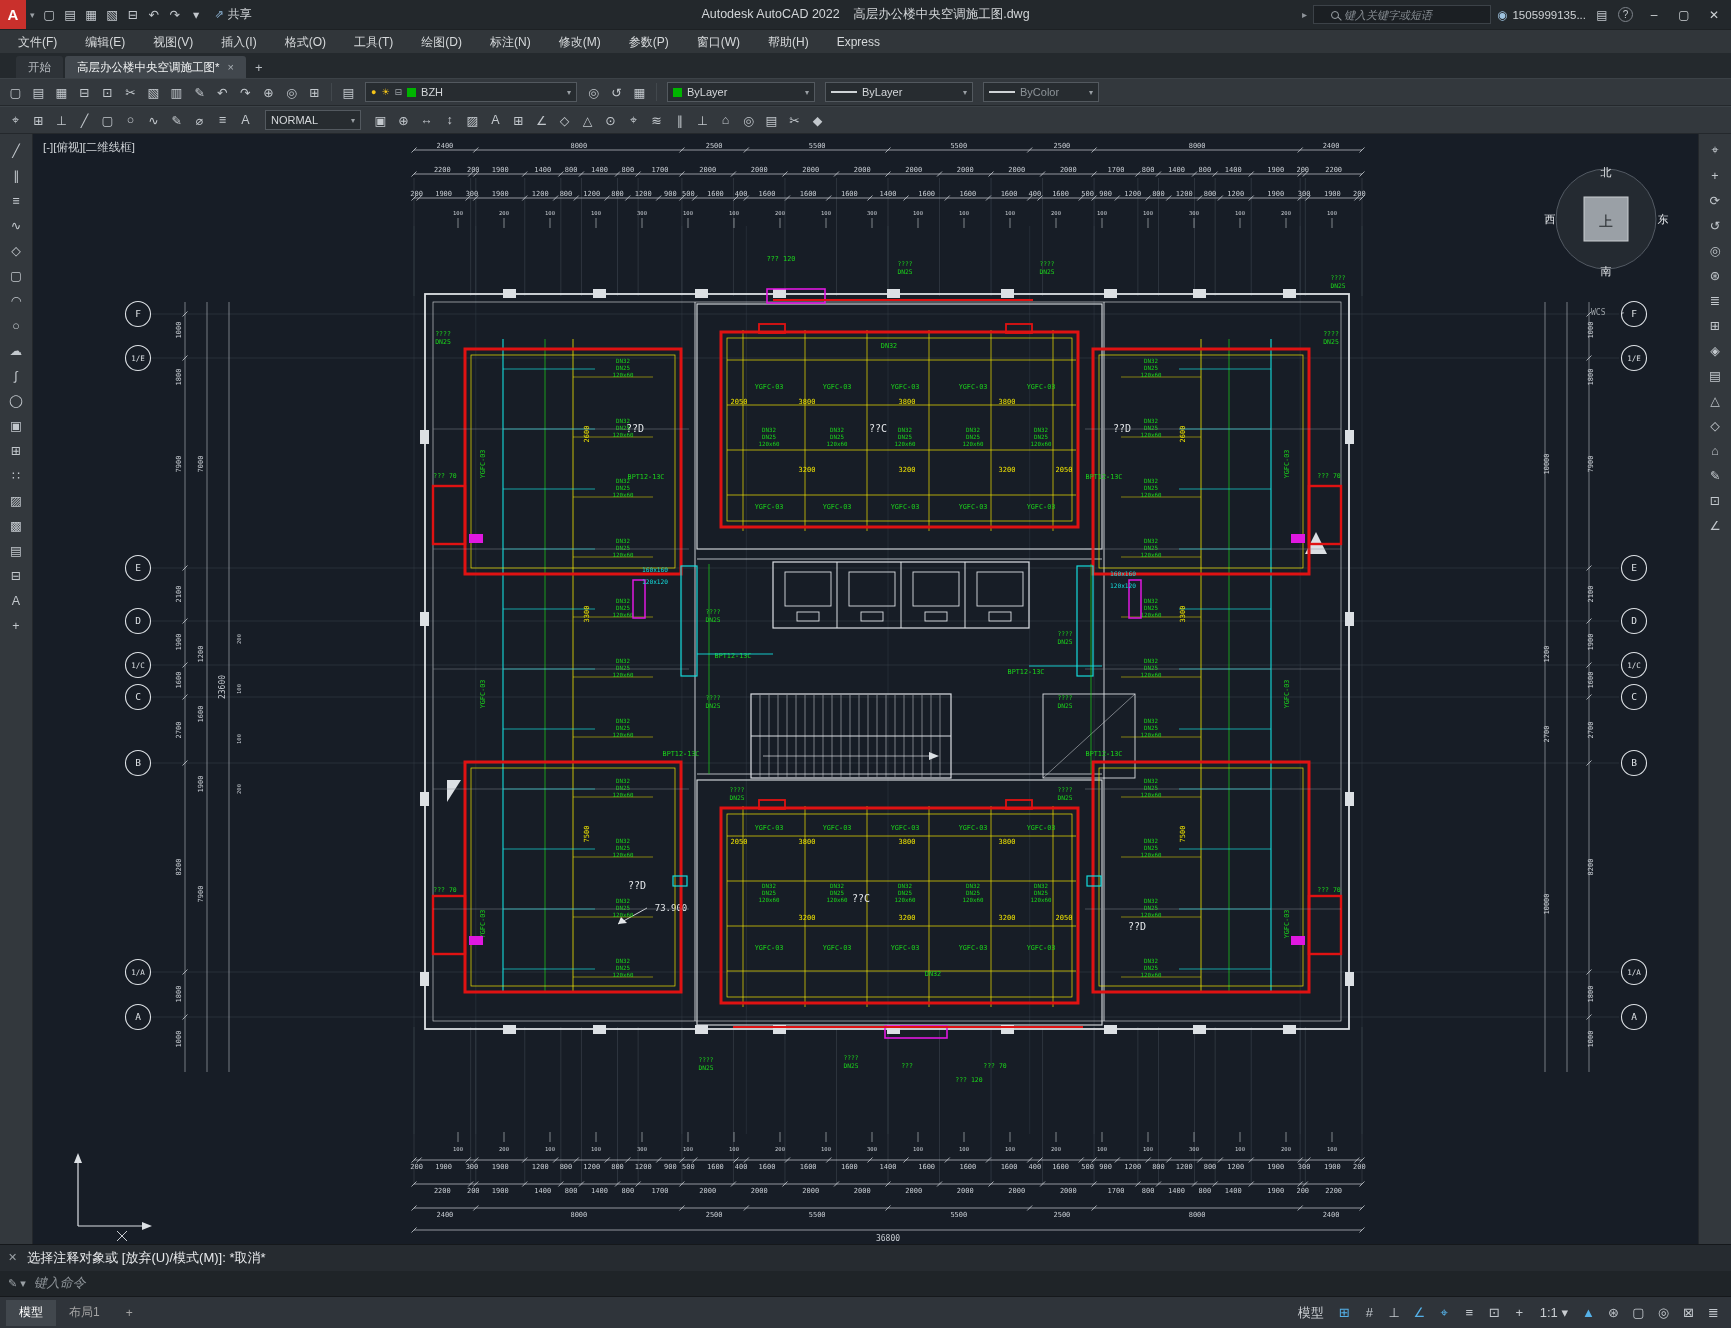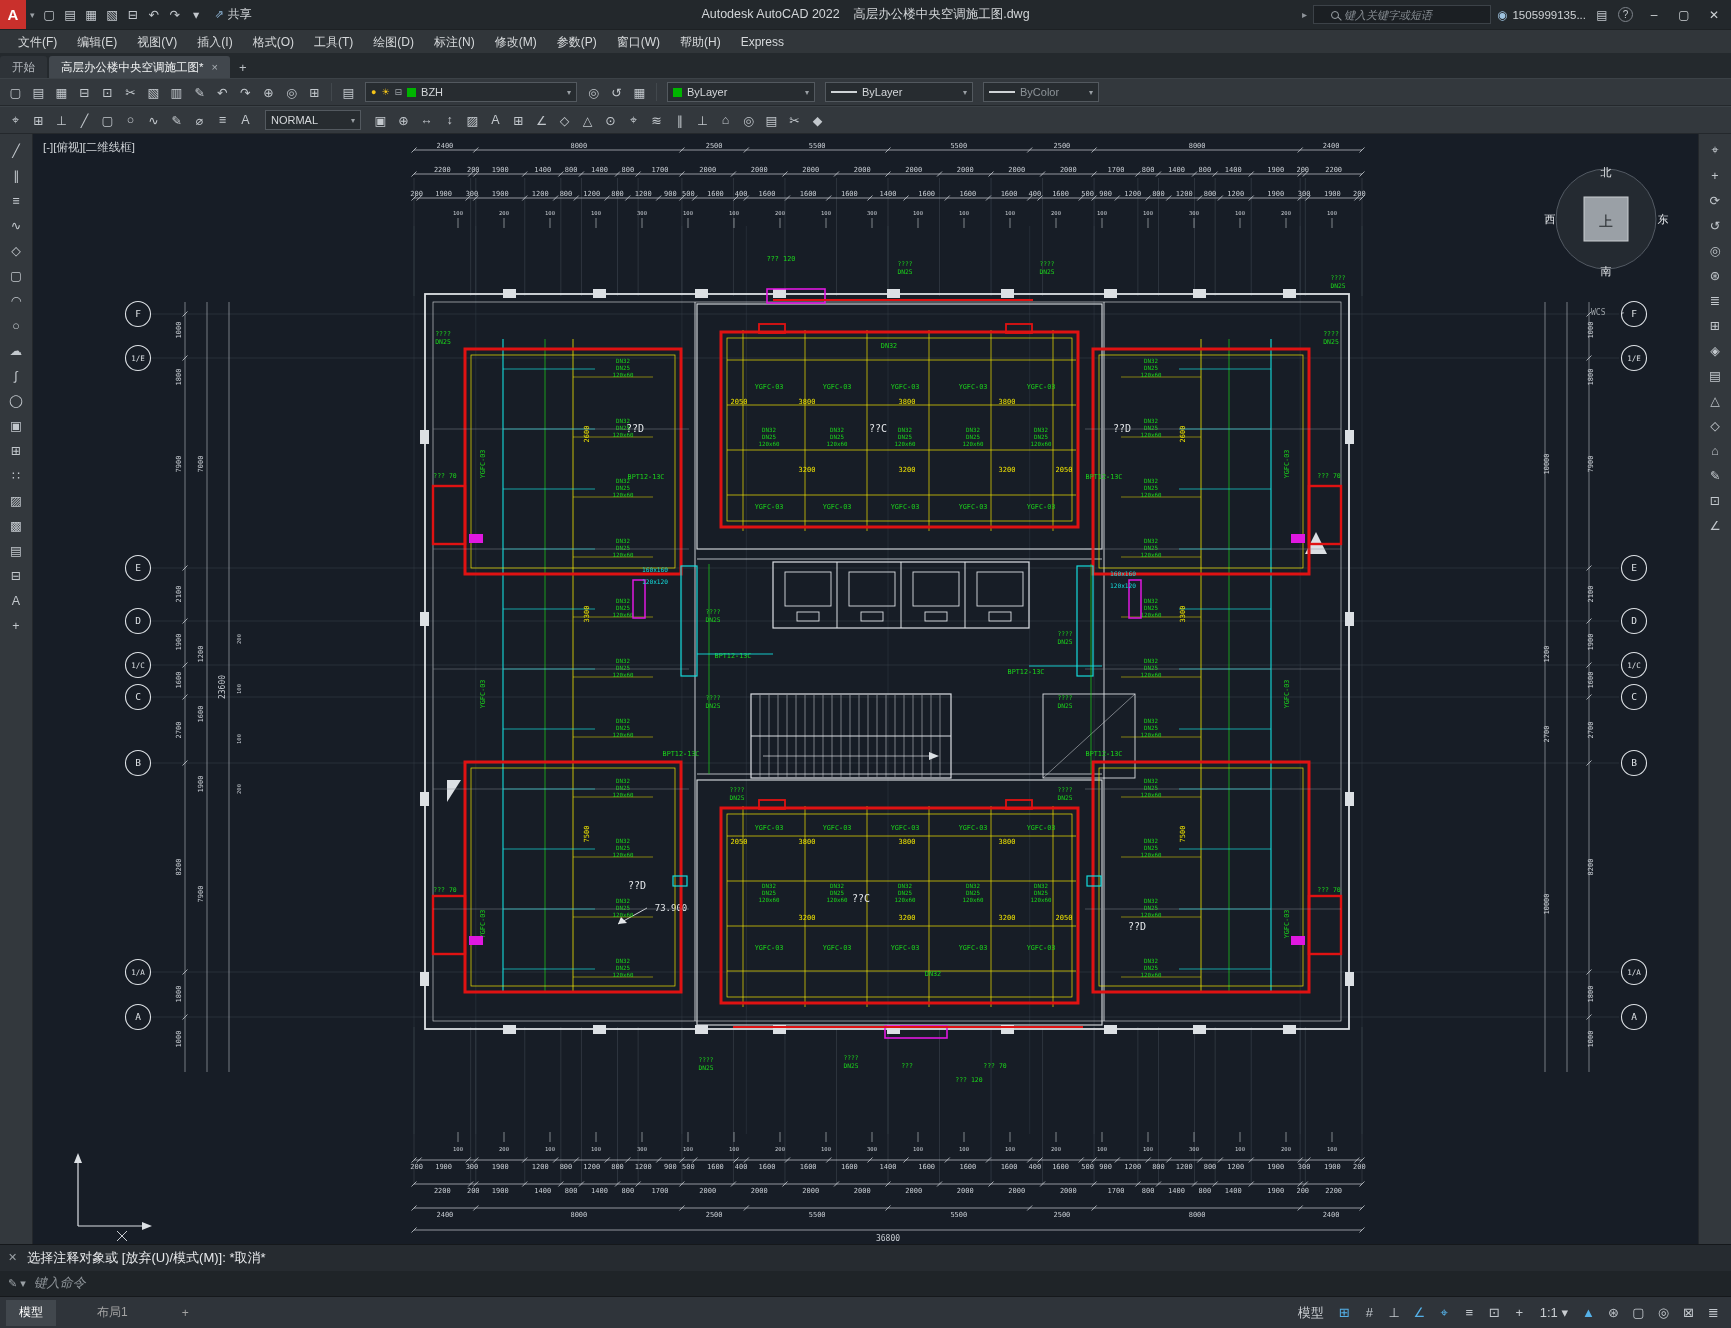--- a/index.html
+++ b/index.html
@@ -27,25 +27,25 @@
     font-family:"Liberation Sans","DejaVu Sans",sans-serif; }
   .search input::placeholder { color:#878d93; font-style:italic; }
   .account { display:flex; align-items:center; gap:5px; font-size:11.5px; color:#cfd3d6; }
   .avatar { color:#9fc3df; font-size:12px; }
   .ticon { color:#c3c8cd; font-size:12px; width:20px; text-align:center; }
   .ticon.help { border:1px solid #7d838a; border-radius:50%; width:15px; height:15px; line-height:13px; font-size:10px; color:#c3c8cd; }
   .winbtns { display:flex; }
   .winbtns span { width:30px; height:29px; display:flex; align-items:center; justify-content:center; color:#cfd3d6; font-size:12px; }
 
   
-  .menubar { height:24px; background:#31363a; display:flex; align-items:center; padding-left:8px; border-top:1px solid #1d2124; }
+  .menubar { height:24px; background:#31363a; display:flex; align-items:center; padding-left:8px; border-top:1px solid #1d2124;gap:8px; }
   .menu-item { color:#d6d9db; font-size:12px; padding:0 10px; line-height:24px; }
 
   
-  .doctabs { height:25px; background:#24292d; display:flex; align-items:flex-end; padding-left:0; }
+  .doctabs { height:25px; background:#24292d; display:flex; align-items:flex-end; padding-left:16px; }
   .tab { height:22px; display:flex; align-items:center; padding:0 12px; font-size:11.5px; color:#b9bec3; background:#2e3338; margin-right:2px; border-top-left-radius:3px; border-top-right-radius:3px; }
   .tab.active { background:#41474d; color:#f0f2f3; }
   .tab .x { margin-left:8px; color:#aab0b5; font-size:11px; }
   .tab.plus { background:transparent; font-size:13px; padding:0 7px; }
 
   
   .tbar { height:28px; background:#33383d; display:flex; align-items:center; padding:0 4px; border-top:1px solid #3c4247; border-bottom:1px solid #24282c; }
   .icons { display:flex; align-items:center; }
   .tb-icon { width:23px; height:22px; display:flex; align-items:center; justify-content:center; color:#c3c8cd; font-size:12.5px; border-radius:2px; }
   .tb-icon.blue { color:#55b1e8; }
@@ -78,21 +78,21 @@
 
   
   .cmdwrap { height:52px; background:#262b30; border-top:1px solid #15181b; display:flex; flex-direction:column; }
   .cmdhist { height:26px; display:flex; align-items:center; color:#e8eaec; font-size:13px; padding-left:8px; gap:10px; background:#262b30; }
   .cmdhist .cx { color:#9aa0a5; font-size:11px; }
   .cmdinput { height:26px; display:flex; align-items:center; background:#1f2428; padding-left:8px; gap:8px; }
   .cmdbox { color:#9aa0a5; font-size:11px; }
   .cmdtext { color:#8d9398; font-size:13px; font-style:italic; }
 
   
-  .statusbar { height:32px; background:#2f343a; border-top:1px solid #15181b; display:flex; align-items:center; padding:0 6px;gap:28px; }
+  .statusbar { height:32px; background:#2f343a; border-top:1px solid #15181b; display:flex; align-items:center; padding:0 6px; }
   .stab { height:26px; display:flex; align-items:center; padding:0 13px; color:#a3a3a3; font-size:12px; }
   .stab.active { background:#41474d; color:#fff; }
   .spacer { flex:1; }
   .sicons { display:flex; align-items:center; gap:2px; }
   .sicons .tb-icon { font-size:13px; }
 </style>
 </head>
 <body>
 
 <div class="app">

